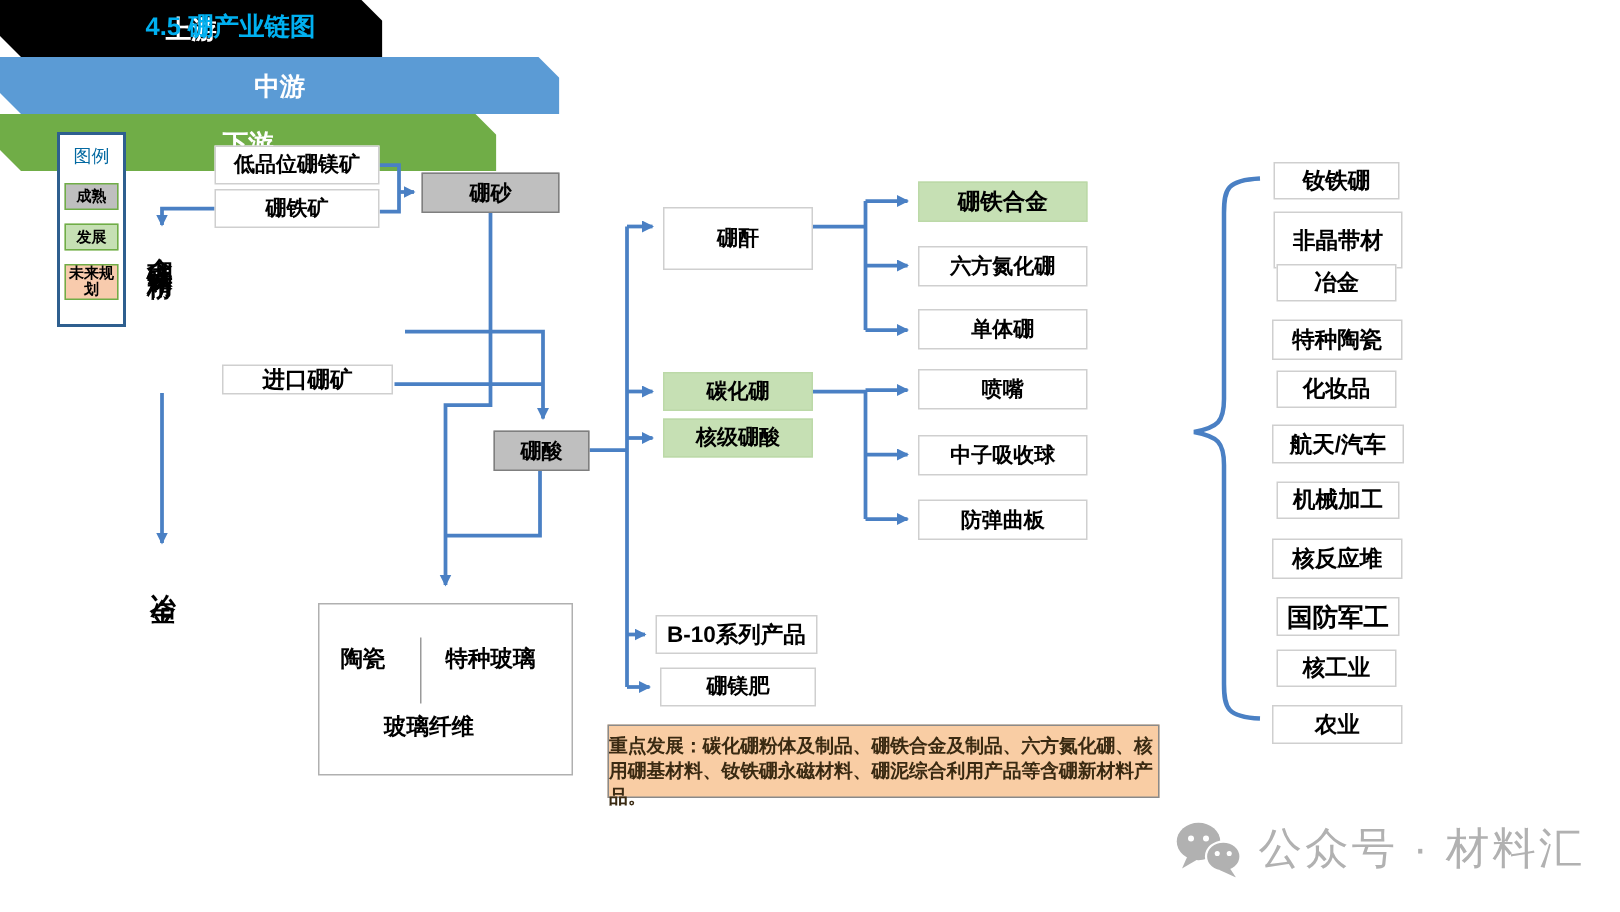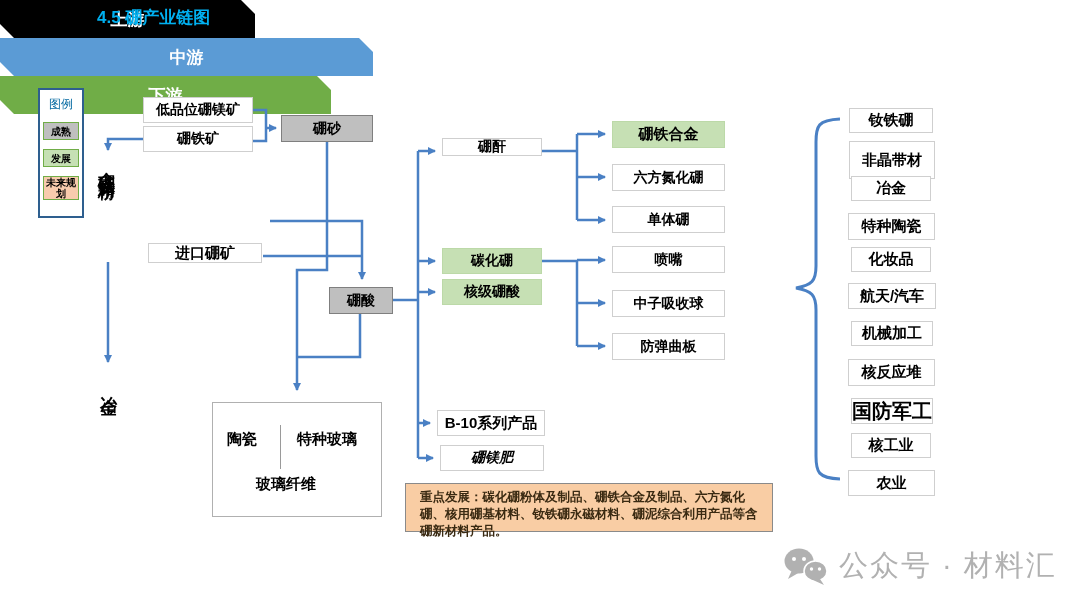--- a/index.html
+++ b/index.html
@@ -20,21 +20,21 @@
   .node.green{background:#c6e0b4;border-color:#bcd9a8;}
   .node.plain{border-color:transparent;background:transparent;}
   .vtext{position:absolute;writing-mode:vertical-rl;text-orientation:upright;
          font-weight:bold;color:#000;z-index:2;letter-spacing:3px;background:#fff;}
   .legend{left:38px;top:88px;width:46px;height:130px;border:2px solid #2e5f8f;background:#fff;z-index:2;}
   .legend .ttl{text-align:center;font-size:12px;color:#0369a1;margin-top:6px;}
   .swatch{margin:9px auto 0 auto;width:34px;min-height:16px;border:1px solid #70ad47;
           font-size:10px;font-weight:bold;color:#000;display:flex;align-items:center;
           justify-content:center;text-align:center;line-height:1.1;}
   .note{left:405px;top:483px;width:368px;height:49px;background:#f9cda4;border:1px solid #8a8a8a;
-        color:#3a2a12;font-weight:bold;font-size:12.5px;line-height:1.35;padding:5px 14px;z-index:2;}
+        color:#3a2a12;font-weight:bold;font-size:12.5px;line-height:1.35;padding:5px 0;z-index:2;}
   .glassbox{left:212px;top:402px;width:170px;height:115px;border:1px solid #b0b0b0;background:#fff;z-index:2;}
   .glassbox .lbl{position:absolute;font-weight:bold;font-size:15px;color:#000;}
   .divider{position:absolute;left:67px;top:22px;height:44px;border-left:1px solid #9a9a9a;}
   .watermark{left:783px;top:546px;display:flex;align-items:center;gap:10px;color:#b1b1b1;
              font-size:29px;z-index:2;letter-spacing:2px;}
   svg.wires{position:absolute;left:0;top:0;z-index:1;}
 </style>
 </head>
 <body>
 
@@ -98,25 +98,25 @@
   </div>
 
   <div class="node" style="left:143px;top:97px;width:110px;height:26px;">低品位硼镁矿</div>
   <div class="node" style="left:143px;top:126px;width:110px;height:26px;">硼铁矿</div>
   <div class="node gray" style="left:281px;top:115px;width:92px;height:27px;">硼砂</div>
   <div class="node" style="left:148px;top:243px;width:114px;height:20px;font-size:15px;">进口硼矿</div>
   <div class="vtext" style="left:95px;top:158px;font-size:17px;">含硼铁精粉</div>
   <div class="vtext" style="left:97px;top:382px;font-size:17px;">冶金</div>
   <div class="node gray" style="left:329px;top:287px;width:64px;height:27px;">硼酸</div>
 
-  <div class="node" style="left:442px;top:138px;width:100px;height:18px;">硼酐</div>
+  <div class="node" style="left:442px;top:138px;width:100px;height:42px;">硼酐</div>
   <div class="node green" style="left:442px;top:248px;width:100px;height:26px;">碳化硼</div>
   <div class="node green" style="left:442px;top:279px;width:100px;height:26px;">核级硼酸</div>
   <div class="node" style="left:437px;top:410px;width:108px;height:26px;font-size:15px;">B-10系列产品</div>
-  <div class="node" style="left:440px;top:445px;width:104px;height:26px;font-style:italic;">硼镁肥</div>
+  <div class="node" style="left:440px;top:445px;width:104px;height:26px;">硼镁肥</div>
 
   <div class="node green" style="left:612px;top:121px;width:113px;height:27px;font-size:15px;">硼铁合金</div>
   <div class="node" style="left:612px;top:164px;width:113px;height:27px;">六方氮化硼</div>
   <div class="node" style="left:612px;top:206px;width:113px;height:27px;">单体硼</div>
   <div class="node" style="left:612px;top:246px;width:113px;height:27px;">喷嘴</div>
   <div class="node" style="left:612px;top:290px;width:113px;height:27px;">中子吸收球</div>
   <div class="node" style="left:612px;top:333px;width:113px;height:27px;">防弹曲板</div>
 
   <div class="abs glassbox">
     <div class="lbl" style="left:14px;top:27px;">陶瓷</div>
@@ -126,21 +126,21 @@
   </div>
 
   <div class="node" style="left:849px;top:108px;width:84px;height:25px;font-size:15px;">钕铁硼</div>
   <div class="node" style="left:849px;top:141px;width:86px;height:38px;font-size:15px;">非晶带材</div>
   <div class="node" style="left:851px;top:176px;width:80px;height:25px;font-size:15px;">冶金</div>
   <div class="node" style="left:848px;top:213px;width:87px;height:27px;font-size:15px;">特种陶瓷</div>
   <div class="node" style="left:851px;top:247px;width:80px;height:25px;font-size:15px;">化妆品</div>
   <div class="node" style="left:848px;top:283px;width:88px;height:26px;font-size:15px;">航天/汽车</div>
   <div class="node" style="left:851px;top:321px;width:82px;height:25px;font-size:15px;">机械加工</div>
   <div class="node" style="left:848px;top:359px;width:87px;height:27px;font-size:15px;">核反应堆</div>
-  <div class="node" style="left:851px;top:398px;width:82px;height:26px;font-size:20px;">国防军工</div>
+  <div class="node" style="left:851px;top:398px;width:82px;height:26px;font-size:17px;">国防军工</div>
   <div class="node" style="left:851px;top:433px;width:80px;height:25px;font-size:15px;">核工业</div>
   <div class="node" style="left:848px;top:470px;width:87px;height:26px;font-size:15px;">农业</div>
 
   <div class="abs note">重点发展：碳化硼粉体及制品、硼铁合金及制品、六方氮化硼、核用硼基材料、钕铁硼永磁材料、硼泥综合利用产品等含硼新材料产品。</div>
 
   <div class="abs watermark">
     <span style="display:inline-flex;">
       <svg width="46" height="38" viewBox="0 0 46 38">
         <ellipse cx="16" cy="14" rx="14.5" ry="12.5" fill="#b1b1b1"></ellipse>
         <polygon points="9,23 5,32 17,25" fill="#b1b1b1"></polygon>

